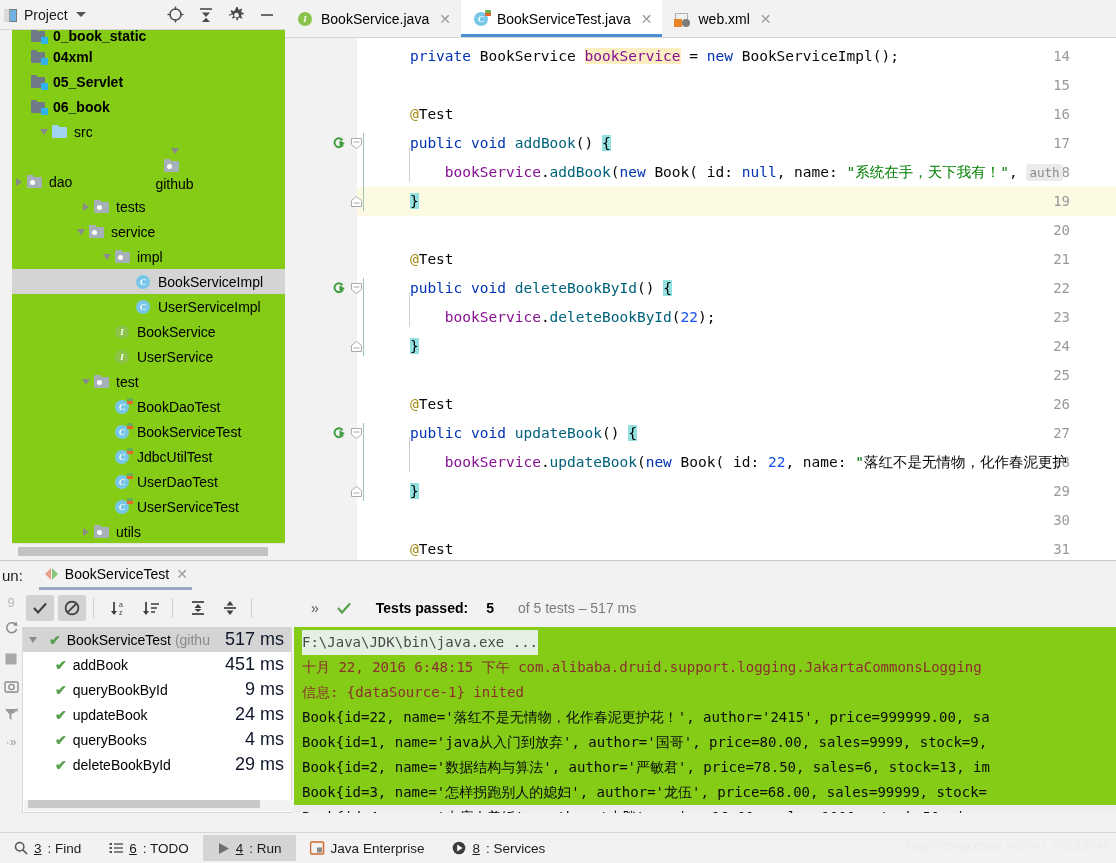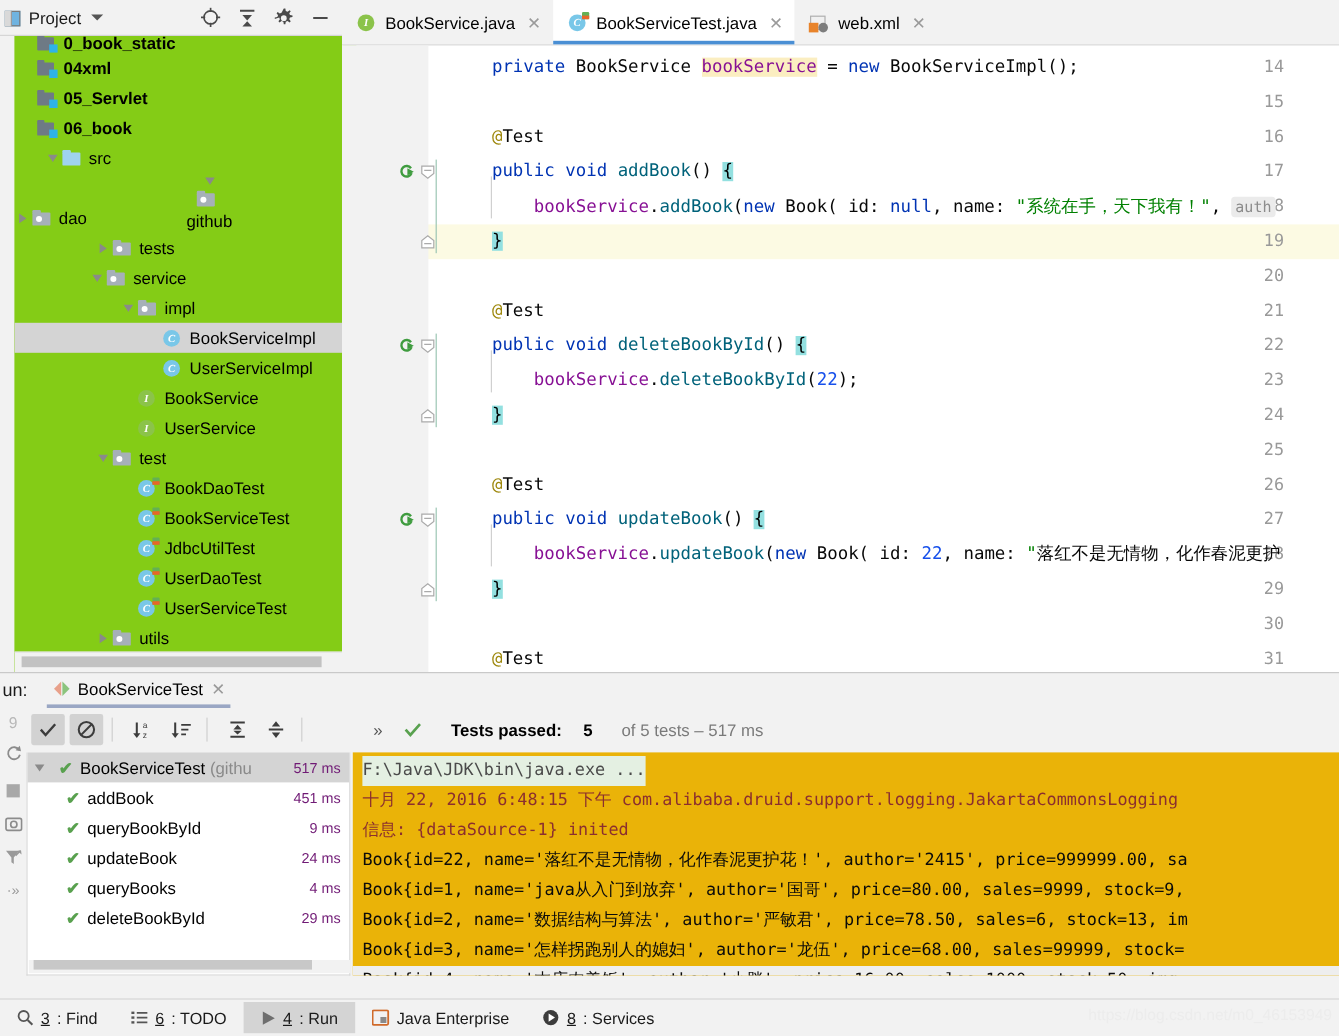--- a/index.html
+++ b/index.html
@@ -133,26 +133,26 @@
   .status-line { display:flex; align-items:center; gap:24px; margin-left:18px; font-size:14px; }
   .chev2 { color:#555; font-size:14px; letter-spacing:-1px; }
 
   .leftrail { position:absolute; left:0; top:28px; width:22px; height:244px; background:#f2f2f2; display:flex; flex-direction:column; align-items:center; }
   .rail-ic { color:#8c8c8c; margin-top:10px; }
 
   .testtree { position:absolute; left:22px; top:66px; width:270px; height:186px; background:#fff; border:1px solid #d9d9d9; border-top:none; font-size:14px; }
   .trow { display:flex; align-items:center; height:25px; padding-right:7px; }
   .trow.sel { background:#d4d4d4; }
   .trow .tname { flex:1; white-space:nowrap; overflow:hidden; }
-  .trow .tms { color:#701a75; font-size:12px; }
+  .trow .tms { color:#0f172a; font-size:18px; }
   .check { color:#59a14f; font-size:14px; font-weight:bold; margin-right:6px; margin-left:4px; }
   .tt-hbar { position:absolute; left:1px; bottom:1px; width:268px; height:11px; background:#f2f2f2; }
   .tt-hthumb { position:absolute; left:4px; bottom:3px; width:232px; height:8px; background:#c8c8c8; }
 
-  .console { position:absolute; left:294px; top:66px; width:822px; height:186px; background:#eab308;
+  .console { position:absolute; left:294px; top:66px; width:822px; height:186px; background:#84cc16;
              font-family:"DejaVu Sans Mono", monospace; font-size:14px; overflow:hidden; }
   .cline { position:absolute; left:8px; white-space:pre; height:25px; line-height:25px; }
   .c-cmd { color:#4a4a4a; background:#e4f0e2; }
   .c-err { color:#8b2f2f; }
   .c-out { color:#0b0b0b; }
   .console-hl { position:absolute; left:0; right:0; height:25px; background:#eeeeee; }
 
   
   .statusbar { position:absolute; left:0; top:832px; width:1116px; height:31px; background:#f2f2f2;
                display:flex; align-items:center; border-top:1px solid #d6d6d6; }

